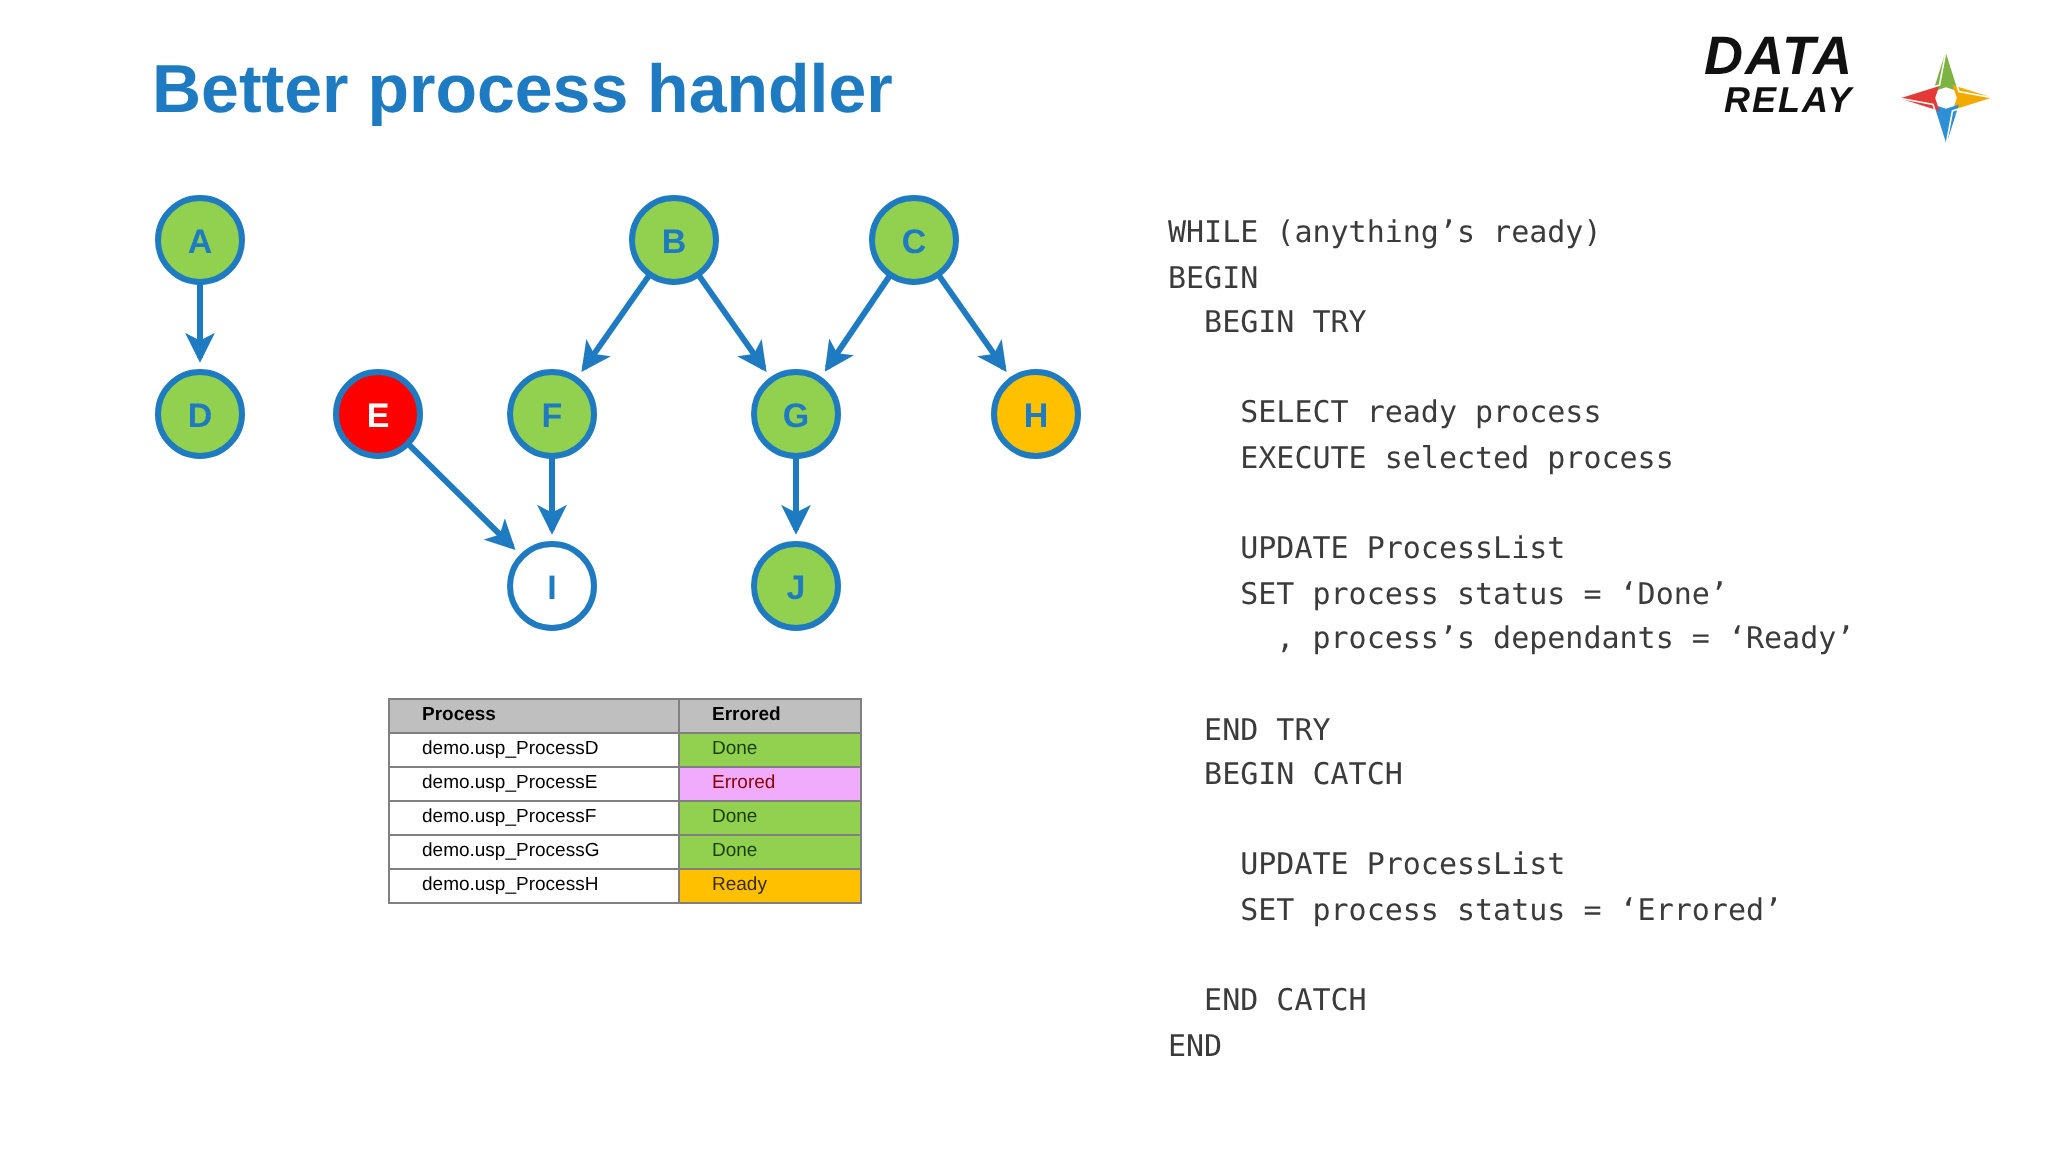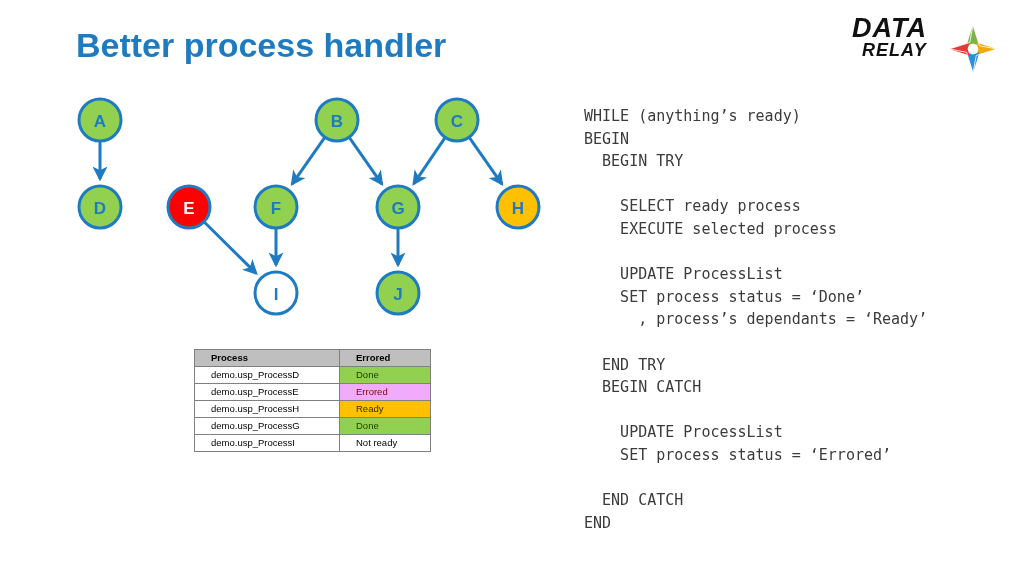--- a/index.html
+++ b/index.html
@@ -235,27 +235,27 @@
   <tbody id="process-table-body">
       <tr>
         <td class="col-process">demo.usp_ProcessD</td>
         <td class="col-status cell-done">Done</td>
       </tr>
       <tr>
         <td class="col-process">demo.usp_ProcessE</td>
         <td class="col-status cell-errored">Errored</td>
       </tr>
       <tr>
+        <td class="col-process">demo.usp_ProcessF</td>
+        <td class="col-status cell-done">Done</td>
+      </tr>
+      <tr>
+        <td class="col-process">demo.usp_ProcessG</td>
+        <td class="col-status cell-done">Done</td>
+      </tr>
+      <tr>
         <td class="col-process">demo.usp_ProcessH</td>
         <td class="col-status cell-ready">Ready</td>
       </tr>
-      <tr>
-        <td class="col-process">demo.usp_ProcessG</td>
-        <td class="col-status cell-done">Done</td>
-      </tr>
-      <tr>
-        <td class="col-process">demo.usp_ProcessI</td>
-        <td class="col-status cell-notready">Not ready</td>
-      </tr>
     </tbody>
 </table>
 
 <div id="code-block"><div class="code-line">WHILE (anything’s ready)</div><div class="code-line">BEGIN</div><div class="code-line">  BEGIN TRY</div><div class="code-line">&nbsp;</div><div class="code-line">    SELECT ready process</div><div class="code-line">    EXECUTE selected process</div><div class="code-line">&nbsp;</div><div class="code-line">    UPDATE ProcessList</div><div class="code-line">    SET process status = ‘Done’</div><div class="code-line">      , process’s dependants = ‘Ready’</div><div class="code-line">&nbsp;</div><div class="code-line">  END TRY</div><div class="code-line">  BEGIN CATCH</div><div class="code-line">&nbsp;</div><div class="code-line">    UPDATE ProcessList</div><div class="code-line">    SET process status = ‘Errored’</div><div class="code-line">&nbsp;</div><div class="code-line">  END CATCH</div><div class="code-line">END</div></div>
 
 </body></html>

